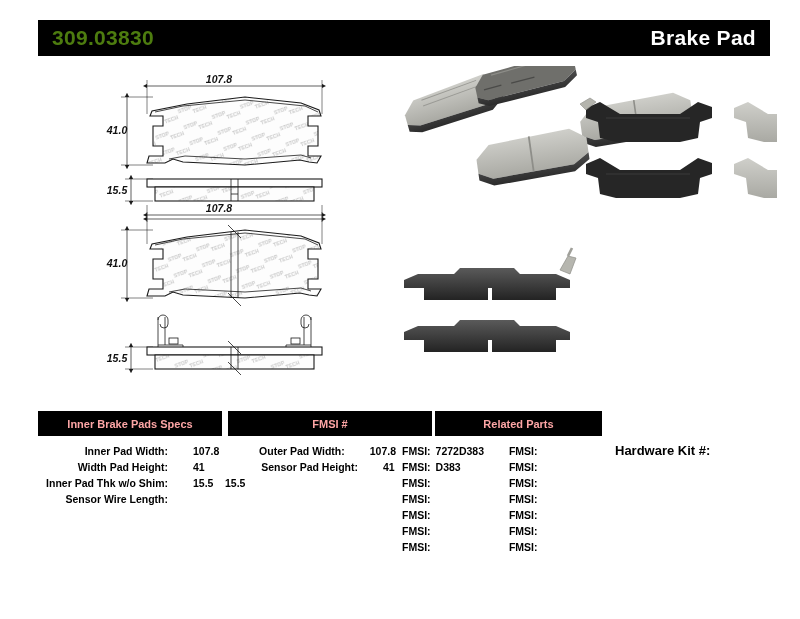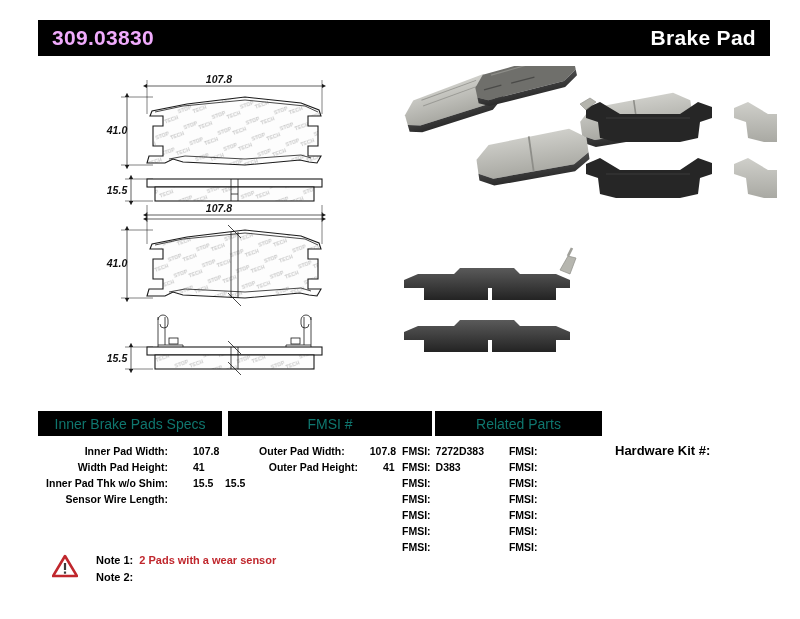--- a/index.html
+++ b/index.html
@@ -15,21 +15,21 @@
   .page{position:relative;width:800px;height:619px;}
 
   
   .header-bar{
     position:absolute;left:38px;top:20px;width:732px;height:36px;
     background:#000;
     display:flex;align-items:center;justify-content:space-between;
     padding:0 14px;box-sizing:border-box;
   }
   .header-bar .part-no{
-    color:#f0abfc;font-size:21px;font-weight:bold;letter-spacing:.3px;
+    color:#4d7c0f;font-size:21px;font-weight:bold;letter-spacing:.3px;
   }
   .header-bar .prod-type{
     color:#fff;font-size:21px;font-weight:bold;letter-spacing:.3px;
   }
 
   
   .drawings{position:absolute;left:95px;top:62px;width:305px;height:325px;}
 
   svg.dwg{display:block;}
   .ln{stroke:#1b1b1b;fill:none;}
@@ -48,22 +48,22 @@
   .photos{position:absolute;left:392px;top:66px;width:385px;height:320px;}
 
   
   .table{
     position:absolute;left:38px;top:411px;width:732px;
   }
   .thead{
     display:flex;width:732px;height:25px;background:#fff;
   }
   .th{
-    background:#000;color:#0f766e;
-    font-size:14px;font-weight:normal;
+    background:#000;color:#fca5a5;
+    font-size:11px;font-weight:bold;
     display:flex;align-items:center;justify-content:center;
     height:25px;box-sizing:border-box;
   }
   .th-gap{width:3px;background:#fff;height:25px;}
 
   .tbody{display:flex;width:732px;margin-top:7px;}
   .tcol{box-sizing:border-box;}
 
   .spec-row{
     display:flex;justify-content:flex-start;
@@ -339,21 +339,21 @@
           <span class="spec-val"></span>
         </div>
       </div>
 
       <div class="tcol" style="width:171px">
         <div class="spec-row">
           <span class="spec-label" style="width:133px">Outer Pad Width:</span>
           <span class="spec-val">107.8</span>
         </div>
         <div class="spec-row">
-          <span class="spec-label" style="width:133px">Outer Pad Height:</span>
+          <span class="spec-label" style="width:133px">Sensor Pad Height:</span>
           <span class="spec-val">41</span>
         </div>
         <div class="spec-row">
           <span class="spec-val">15.5</span>
         </div>
       </div>
 
       <div class="tcol" style="width:207px;padding-left:6px">
         <div class="fmsi-wrap">
           <div class="fmsi-sub" style="width:108px">
@@ -423,31 +423,14 @@
       <div class="tcol" style="width:167px;padding-left:12px">
         <div class="related-row">
           <span>Hardware Kit #:</span>
           <span></span>
         </div>
       </div>
 
     </div>
   </div>
 
-  <div class="notes">
-    <svg class="warn-icon" viewBox="0 0 26 24">
-      <path d="M13,2 L25,22 L1,22 Z" fill="#ffffff" stroke="#c0272d" stroke-width="2.6" stroke-linejoin="round"></path>
-      <rect x="11.9" y="9" width="2.2" height="7" fill="#3a3a3a"></rect>
-      <rect x="11.9" y="17.5" width="2.2" height="2.2" fill="#3a3a3a"></rect>
-    </svg>
-    <div class="notes-text">
-      <div class="note-line">
-        <span class="note-lab">Note 1:</span>
-        <span class="note-val">2 Pads with a wear sensor</span>
-      </div>
-      <div class="note-line">
-        <span class="note-lab">Note 2:</span>
-        <span class="note-val"></span>
-      </div>
-    </div>
-  </div>
 
 </div>
 
 </body></html>

